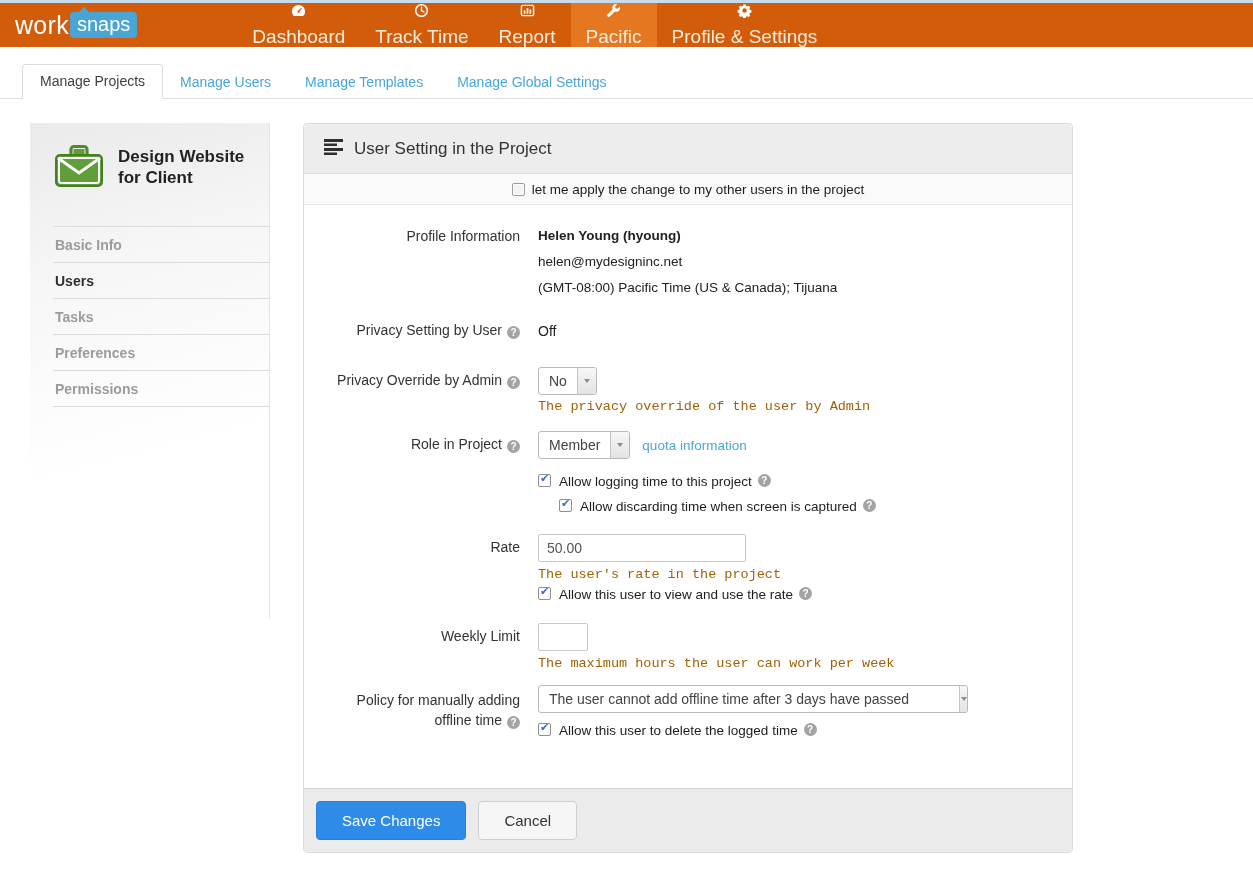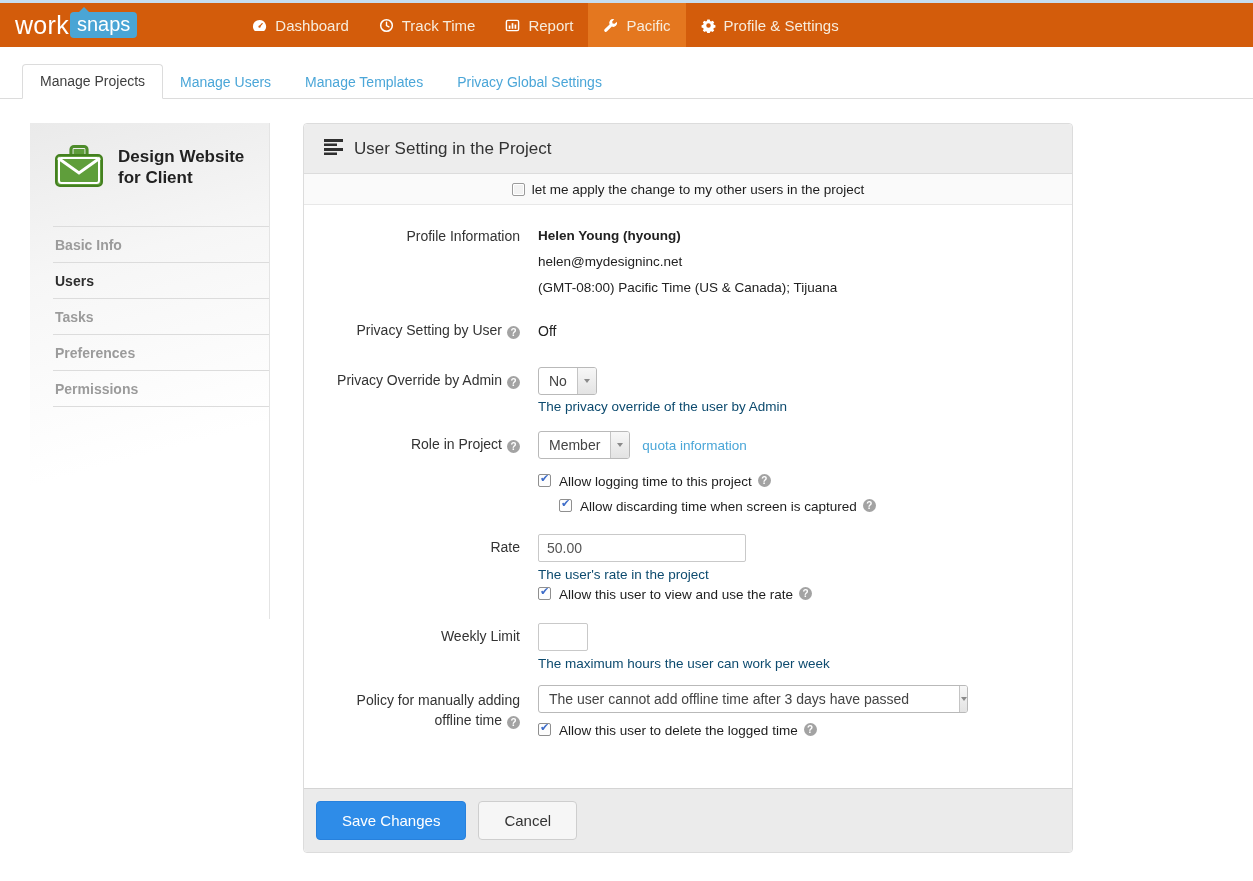--- a/index.html
+++ b/index.html
@@ -7,21 +7,21 @@
   .page { width:1253px; height:881px; overflow:hidden; background:#fff; position:relative; }
 
   
   .topline { height:3px; background:#c7ddef; }
   .header { height:44px; background:#d35c0b; display:flex; align-items:stretch; }
   .logo { display:flex; align-items:center; margin-left:15px; }
   .logo-work { color:#ffffff; font-size:25px; letter-spacing:.3px; }
   .logo-snaps { position:relative; background:#4aa5d5; color:#fff; font-size:20px; padding:1px 7px 2px; border-radius:4px; margin-left:1px; }
   .logo-snaps::before { content:""; position:absolute; top:-5px; left:9px; border-left:5px solid transparent; border-right:5px solid transparent; border-bottom:5px solid #4aa5d5; }
   .nav { display:flex; margin-left:100px; }
-  .nav-item { display:flex; align-items:center; gap:8px; padding:0 15px; color:#f7ecdc; font-size:15px; cursor:pointer; }
+  .nav-item { display:flex; align-items:center; gap:8px; padding:0 15px; color:#f7ecdc; font-size:19px; cursor:pointer;flex-direction:column; }
   .nav-item.active { background:#e4771f; }
   .nav-item svg { display:block; }
 
   
   .tabs-bar { margin-top:17px; padding-left:22px; border-bottom:1px solid #dcdcdc; display:flex; align-items:flex-end; }
   .tab { font-size:14px; padding:8px 17px 9px; color:#4ba6d8; cursor:pointer; margin-bottom:-1px; }
   .tab.active { background:#fff; border:1px solid #dcdcdc; border-bottom:1px solid #fff; border-radius:4px 4px 0 0; color:#3f3f3f; }
 
   .content { display:flex; align-items:flex-start; padding-top:24px; }
 
@@ -53,21 +53,21 @@
   .cbx.unchecked { border-color:#9b9b9b; background:#f2f2f2; box-shadow:inset 0 0 0 1px #fff; }
   .cbx.checked::after { content:"\2714"; position:absolute; left:1px; top:-3px; font-size:11px; color:#3d6cc8; }
 
   .sel { display:inline-flex; align-items:stretch; border:1px solid #b9b9b9; border-radius:3px; background:#fff; height:28px; cursor:pointer; }
   .sel .val { padding:0 10px; font-size:14px; color:#444; display:flex; align-items:center; white-space:nowrap; }
   .sel .arrow-box { width:19px; border-left:1px solid #c4c4c4; background:linear-gradient(#f7f7f7,#e3e3e3); display:flex; align-items:center; justify-content:center; border-radius:0 2px 2px 0; }
   .tri { width:0; height:0; border-left:3.5px solid transparent; border-right:3.5px solid transparent; border-top:4px solid #8a8a8a; }
 
   .text-input { height:28px; border:1px solid #c9c9c9; border-radius:2px; padding:3px 8px; font-size:14px; color:#555; font-family:inherit; background:#fff; }
 
-  .helper { font-size:13.5px; color:#0c4a6e; margin-top:6px; }
+  .helper { font-size:13.5px; color:#a16207; margin-top:6px;font-family:Liberation Mono, monospace; }
   .cb-line { display:flex; gap:8px; font-size:13.5px; color:#1d1d1d; }
   .link { color:#4aa6d8; font-size:13.5px; cursor:pointer; text-decoration:none; }
 
   .profile-name { font-size:13.5px; font-weight:bold; color:#222; }
   .profile-line { font-size:13.5px; color:#222; margin-top:11px; }
   .off-val { font-size:14px; color:#222; }
 
   .footer { background:#ebebeb; border-top:1px solid #d4d4d4; padding:12px; display:flex; gap:12px; border-radius:0 0 4px 4px; margin-top:50px; }
   .btn { font-size:15px; border-radius:4px; padding:10px 25px; cursor:pointer; font-family:inherit;text-align:center; }
   .btn-primary { background:#2e8ce8; color:#fff; border:1px solid #2781dd; }
@@ -139,21 +139,21 @@
           </span>
         <span>Profile &amp; Settings</span>
       </div>
     </div>
   </div>
 
   <div class="tabs-bar">
     <div class="tab active">Manage Projects</div>
     <div class="tab">Manage Users</div>
     <div class="tab">Manage Templates</div>
-    <div class="tab">Privacy Global Settings</div>
+    <div class="tab">Manage Global Settings</div>
   </div>
 
   <div class="content">
 
     <div class="sidebar">
       <div class="project-head">
         <span><svg width="52" height="47" viewBox="0 0 52 47">
           <path d="M18 13V6.5A3 3 0 0 1 21 3.5h10a3 3 0 0 1 3 3V13" fill="none" stroke="#4e8c2b" stroke-width="3.2"></path>
           <rect x="20.5" y="6" width="11" height="5" fill="#5f9e3b"></rect>
           <rect x="3" y="12" width="46" height="31" rx="4" fill="#5f9e3b" stroke="#44801f" stroke-width="2"></rect>

